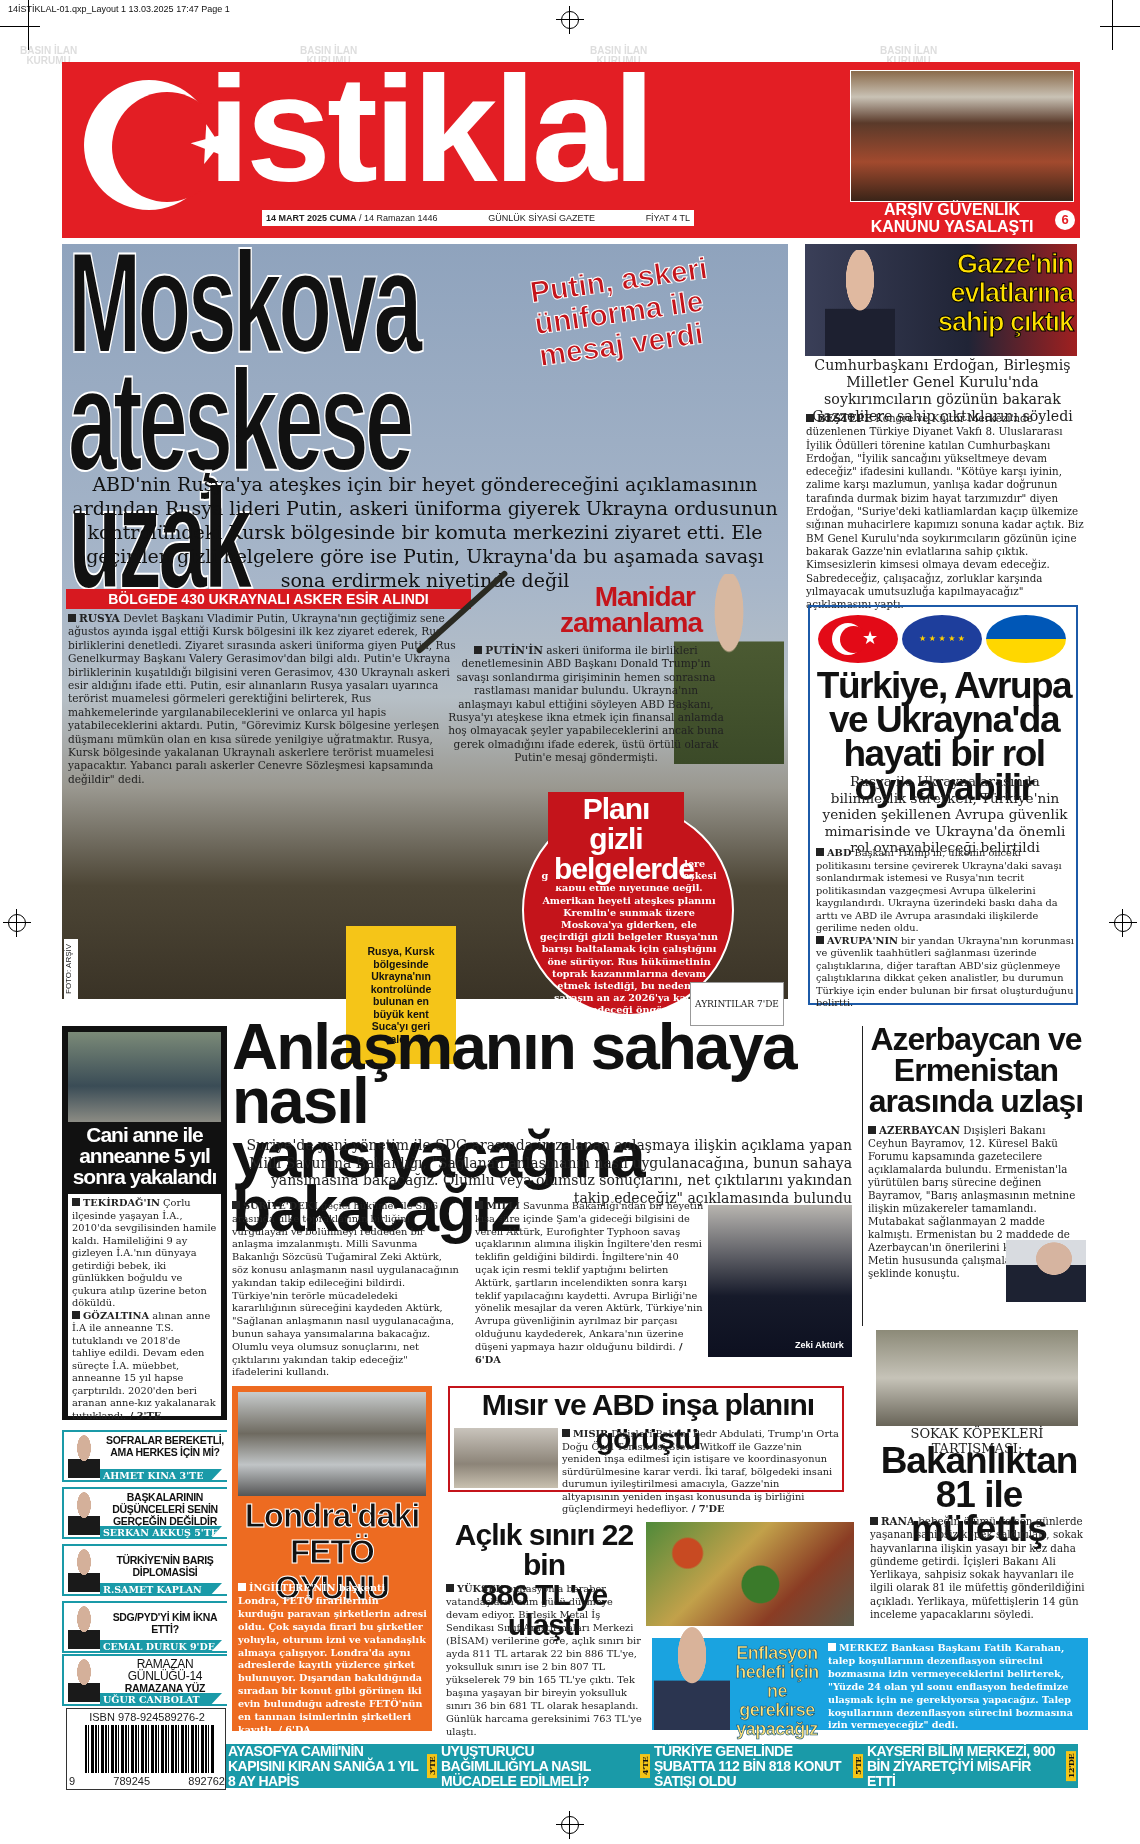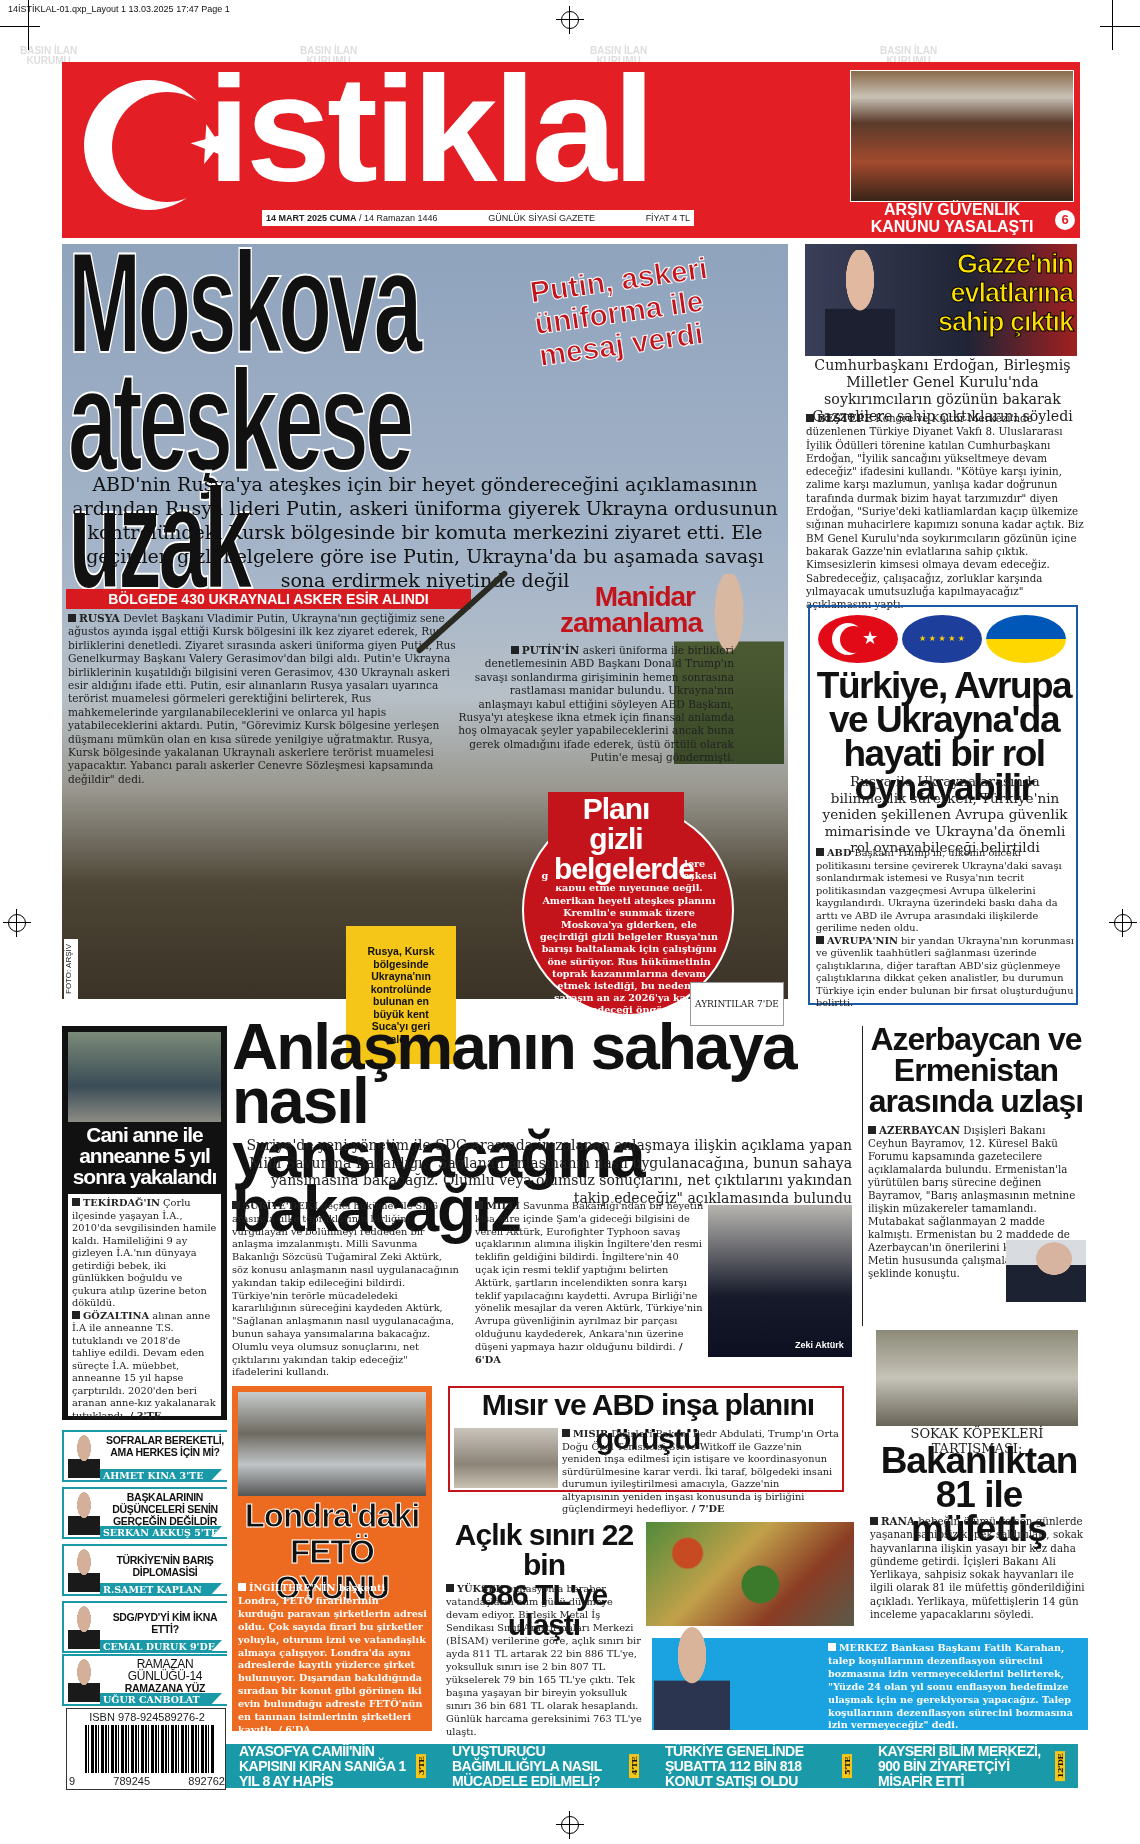--- a/index.html
+++ b/index.html
@@ -27,21 +27,21 @@
 .main{left:62px;top:244px;width:726px;height:755px;background:linear-gradient(180deg,#8fa3bd 0%,#a7b6c9 45%,#b7c0c7 60%,#9a9890 72%,#4d4636 85%,#3a3326 100%)}
 .h1{left:6px;top:0;font-size:142px;line-height:118px;color:#111;-webkit-text-stroke:2px #fff;letter-spacing:-6px;transform:scaleX(.62)}
 .kicker{left:472px;top:20px;color:#c4141b;font:bold 30px/32px "Liberation Sans",sans-serif;transform:rotate(-8deg);text-align:left;-webkit-text-stroke:1px #fff}
 .deck{left:8px;top:228px;width:710px;text-align:center;font-size:19px;line-height:24px;color:#111}
 .redbar{left:4px;top:345px;width:405px;height:20px;background:#d71920;color:#fff;font:bold 14px/20px "Liberation Sans",sans-serif;text-align:center}
 .body{font-size:10.6px;line-height:13.4px;color:#222}
 .body b{font-weight:bold}
 .body .sq{display:inline-block;width:8px;height:8px;background:#222;margin-right:3px}
 .rusya{left:6px;top:368px;width:390px}
 .manidar{left:498px;top:340px;color:#c4141b;font:bold 28px/26px "Liberation Sans",sans-serif;text-align:right;width:135px;letter-spacing:-1px}
-.putintxt{left:392px;top:400px;width:280px;text-align:right}
+.putintxt{left:384px;top:400px;width:280px;text-align:center}
 .putinphoto{left:612px;top:330px;width:110px;height:190px;background:radial-gradient(ellipse at 50% 20%,#d8b8a0 0 18%,transparent 19%),linear-gradient(180deg,transparent 35%,#4b5a32 36%,#3b4a28 100%);border-radius:40px 40px 0 0}
 .plan-h{left:486px;top:548px;background:#c4141b;color:#fff;font:bold 30px/30px "Liberation Sans",sans-serif;padding:2px 6px;text-align:center;width:136px;letter-spacing:-1px;z-index:2}
 .plan-circle{left:460px;top:560px;width:212px;height:212px;border-radius:50%;background:#c4141b;border:2px solid #fff}
 .plan-txt{left:476px;top:614px;width:182px;color:#fff;font:bold 9.6px/12.2px "DejaVu Serif",serif;text-align:center}
 .yel{left:284px;top:682px;width:110px;background:#f5c518;font:bold 10.5px/12.5px "Liberation Sans",sans-serif;color:#111;text-align:center;padding:19px}
 .ayr{left:628px;top:738px;background:#fff;border:1px solid #999;font:9px "DejaVu Serif",serif;padding:16px 4px}
 .foto{left:2px;top:695px;width:14px;height:60px;background:#fff;font:8px "Liberation Sans",sans-serif;writing-mode:vertical-rl;transform:rotate(180deg);text-align:center}
 .rocket{left:340px;top:365px;width:120px;height:6px;background:#2a2a22;transform:rotate(-42deg);border-radius:3px}
 
 .gaz{left:805px;top:244px;width:272px;height:112px;background:linear-gradient(90deg,#3a3f58,#202436 60%,#a02020)}
@@ -98,21 +98,21 @@
 .mis-body{left:112px;top:40px;width:278px;font-size:9.8px;line-height:12.5px}
 .ac-h{left:446px;top:1520px;width:196px;text-align:center;font-size:30px;line-height:30px;color:#111}
 .ac-body{left:446px;top:1582px;width:196px;font-size:9.8px;line-height:13px}
 .veg{left:646px;top:1522px;width:208px;height:104px;background:radial-gradient(circle at 20% 30%,#c84a22 0 8%,transparent 9%),radial-gradient(circle at 55% 60%,#3a7a2a 0 14%,transparent 15%),linear-gradient(135deg,#4f8a3a,#c2a14a 40%,#8a3c24 70%,#5a5a4a)}
 .enf{left:652px;top:1638px;width:436px;height:92px;background:#1aa3e0}
 .enf-ph{left:2px;top:-12px;width:76px;height:104px;background:radial-gradient(ellipse at 50% 28%,#d9b39a 0 26%,transparent 27%),linear-gradient(180deg,transparent 52%,#2b3550 53%)}
 .enf-h{left:76px;top:6px;width:98px;text-align:center;color:#ffe17a;font:bold 18px/19px "Liberation Sans",sans-serif;-webkit-text-stroke:.6px #0b4f7a;letter-spacing:-.5px}
 .enf-body{left:176px;top:4px;width:256px;color:#fff;font:bold 9.6px/12.9px "DejaVu Serif",serif}
 
 .tick{left:226px;top:1744px;width:852px;height:44px;background:#1a9aa8;display:flex;align-items:center}
-.tick-item{flex:1;display:flex;align-items:center;justify-content:space-between;color:#fff;font:bold 14px/15px "Liberation Sans",sans-serif;letter-spacing:-.5px;padding:0 13px}
+.tick-item{flex:1;display:flex;align-items:center;justify-content:space-between;color:#fff;font:bold 14px/15px "Liberation Sans",sans-serif;letter-spacing:-.5px;padding:0 2px}
 .tick-pg{background:#f5c518;color:#111;font:bold 8px/1 "DejaVu Serif",serif;writing-mode:vertical-rl;transform:rotate(180deg);padding:3px 1px;margin-left:4px}
 .wm{position:absolute;color:#c8c8c8;font:bold 10px "Liberation Sans",sans-serif;opacity:.6;text-align:center;line-height:10px}
 </style>
 </head>
 <body>
 
 <div class="abs slug">14İSTİKLAL-01.qxp_Layout 1  13.03.2025  17:47  Page 1</div>
 <div class="abs crop" style="left:28px;top:0"></div>
 <div class="abs croph" style="left:0;top:26px"></div>
 <div class="abs crop" style="left:1112px;top:0"></div>
@@ -282,20 +282,26 @@
 
 <div class="abs ac-h cond">
   <div>Açlık sınırı 22 bin</div>
   <div>886 TL'ye ulaştı</div>
 </div>
 <div class="abs ac-body body"><span class="sq"></span><b>YÜKSEK</b><span> enflasyonla beraber vatandaşların alım gücü düşmeye devam ediyor. Birleşik Metal İş Sendikası Sınıf Araştırmaları Merkezi (BİSAM) verilerine göre, açlık sınırı bir ayda 811 TL artarak 22 bin 886 TL'ye, yoksulluk sınırı ise 2 bin 807 TL yükselerek 79 bin 165 TL'ye çıktı. Tek başına yaşayan bir bireyin yoksulluk sınırı 36 bin 681 TL olarak hesaplandı. Günlük harcama gereksinimi 763 TL'ye ulaştı.</span></div>
 <div class="abs veg"></div>
 
 <div class="abs enf">
   <div class="abs enf-ph"></div>
+  <div class="abs enf-h">
+    <div>Enflasyon</div>
+    <div>hedefi için</div>
+    <div>ne gerekirse</div>
+    <div>yapacağız</div>
+  </div>
   <div class="abs enf-body"><span style="display:inline-block;width:8px;height:8px;background:#fff;margin-right:3px"></span><span>MERKEZ</span><span> Bankası Başkanı Fatih Karahan, talep koşullarının dezenflasyon sürecini bozmasına izin vermeyeceklerini belirterek, "Yüzde 24 olan yıl sonu enflasyon hedefimize ulaşmak için ne gerekiyorsa yapacağız. Talep koşullarının dezenflasyon sürecini bozmasına izin vermeyeceğiz" dedi.</span></div>
 </div>
 
 <div class="abs tick">
   <div class="tick-item">
       <span>AYASOFYA CAMİİ'NİN KAPISINI KIRAN SANIĞA 1 YIL 8 AY HAPİS</span>
       <span class="tick-pg">3'TE</span>
     </div>
   <div class="tick-item">
       <span>UYUŞTURUCU BAĞIMLILIĞIYLA NASIL MÜCADELE EDİLMELİ?</span>

